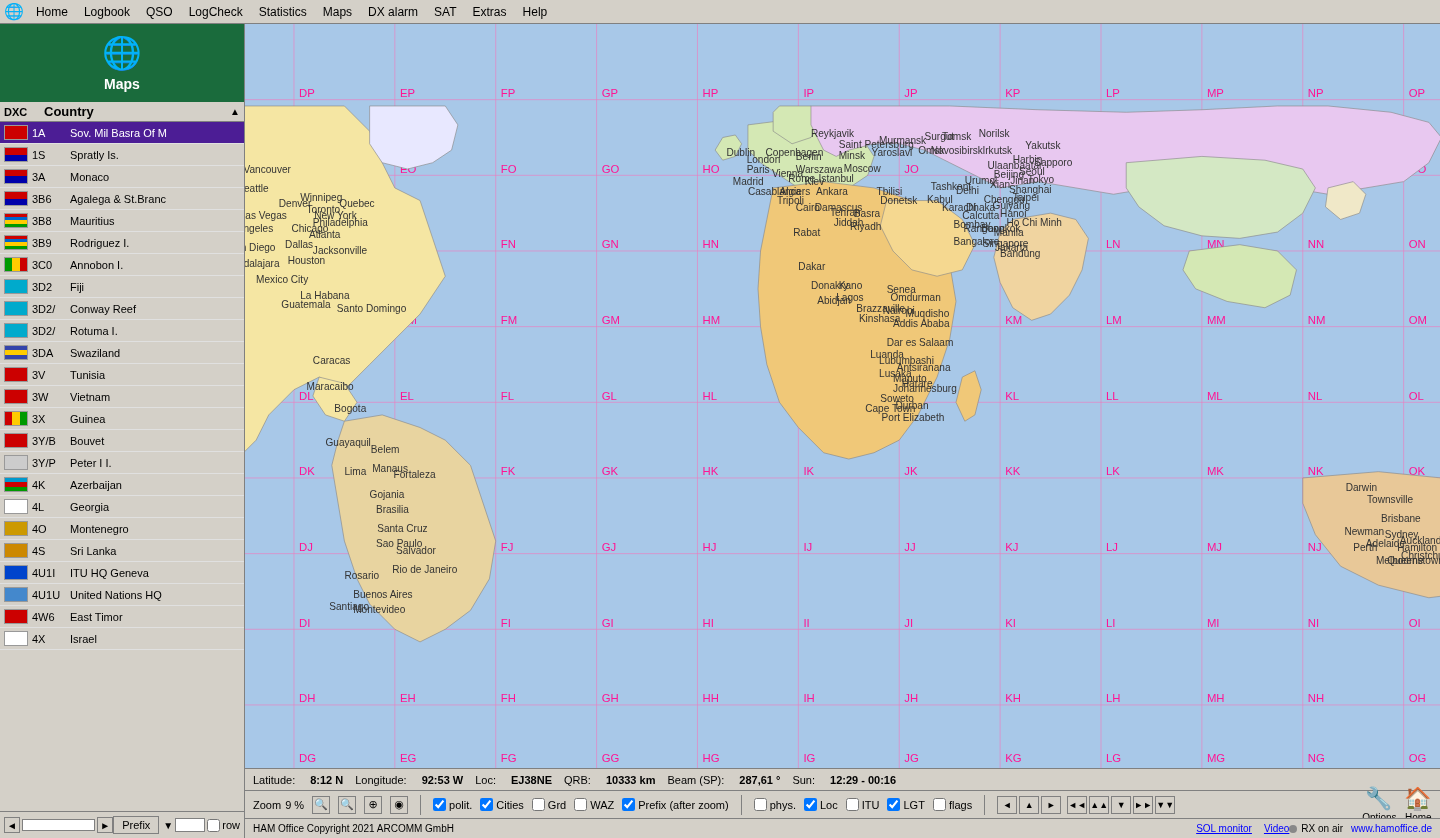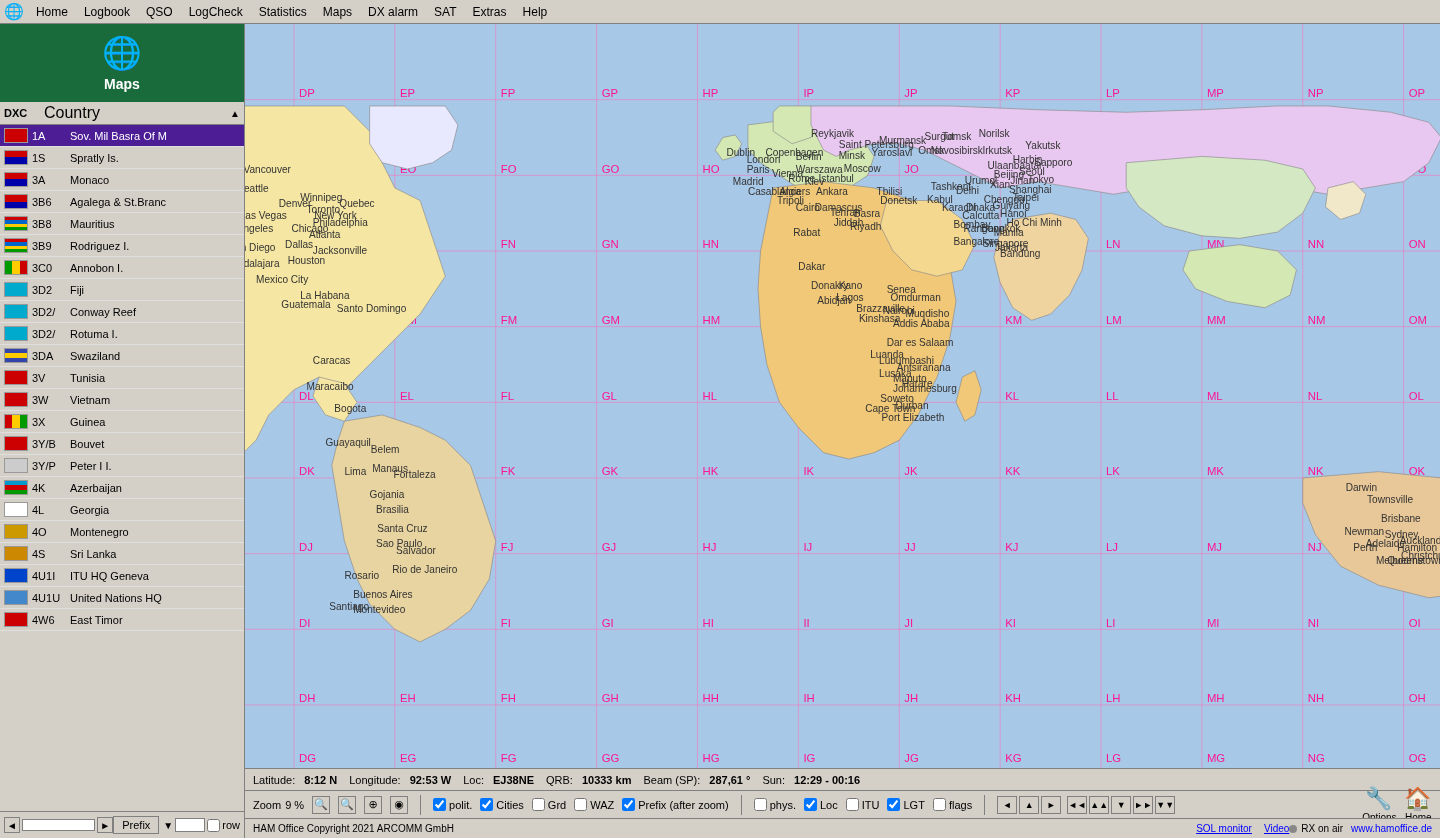--- a/index.html
+++ b/index.html
@@ -32,21 +32,21 @@
 
     
     #dxc-table-container {
       flex: 1; overflow: hidden; display: flex; flex-direction: column;
     }
     #dxc-header {
       display: flex; background: #d4d0c8; border-bottom: 1px solid #808080;
       padding: 2px 4px; align-items: center;
     }
     #dxc-header .col-dxc { width: 40px; font-weight: bold; font-size: 11px; }
-    #dxc-header .col-country { flex: 1; font-weight: normal; font-size: 16px; }
+    #dxc-header .col-country { flex: 1; font-weight: bold; font-size: 13px; }
     #scroll-up { cursor: pointer; font-size: 10px; margin-left: auto; }
     
     #dxc-list { flex: 1; overflow-y: auto; }
     .dxc-row {
       display: flex; align-items: center; padding: 1px 4px;
       border-bottom: 1px solid #e0e0e0; cursor: pointer; min-height: 22px;
     }
     .dxc-row.selected { background: #4c1d95; color: white; }
     .dxc-flag { width: 24px; height: 15px; background: #ccc; margin-right: 4px; flex-shrink: 0; border: 1px solid #999; }
     .dxc-prefix { width: 38px; font-size: 11px; flex-shrink: 0; }
@@ -95,21 +95,21 @@
       background: #a8c8e8;
     }
     #map-svg { width: 100%; height: 100%; }
 
     
     #status-bar {
       background: #d4d0c8; border-top: 1px solid #808080;
       padding: 2px 8px; display: flex; align-items: center; gap: 12px;
       font-size: 11px; height: 22px; flex-shrink: 0;
     }
-    .status-item { display: flex; gap: 9px; }
+    .status-item { display: flex; gap: 15px; }
     .status-label { font-weight: normal; }
     .status-value { font-weight: bold; }
 
     
     #controls-bar {
       background: #d4d0c8; border-top: 1px solid #808080;
       padding: 3px 8px; display: flex; align-items: center; gap: 8px;
       font-size: 11px; height: 28px; flex-shrink: 0;
     }
     .zoom-section { display: flex; align-items: center; gap: 4px; }
@@ -279,20 +279,25 @@
           </div>
           <div class="dxc-row">
             <div class="dxc-flag flag-un"></div>
             <span class="dxc-prefix">4U1U</span>
             <span class="dxc-country">United Nations HQ</span>
           </div>
           <div class="dxc-row">
             <div class="dxc-flag flag-timor"></div>
             <span class="dxc-prefix">4W6</span>
             <span class="dxc-country">East Timor</span>
+          </div>
+          <div class="dxc-row">
+            <div class="dxc-flag flag-israel"></div>
+            <span class="dxc-prefix">4X</span>
+            <span class="dxc-country">Israel</span>
           </div>
         </div>
     </div>
     <div id="sidebar-bottom">
       <div id="prev-btn">◄</div>
       <div id="scrollbar-track"></div>
       <div id="next-btn">►</div>
       <button id="prefix-btn">Prefix</button>
       <span id="prefix-dropdown">▼</span>
       <input id="row-input" type="text" value="" style="">

